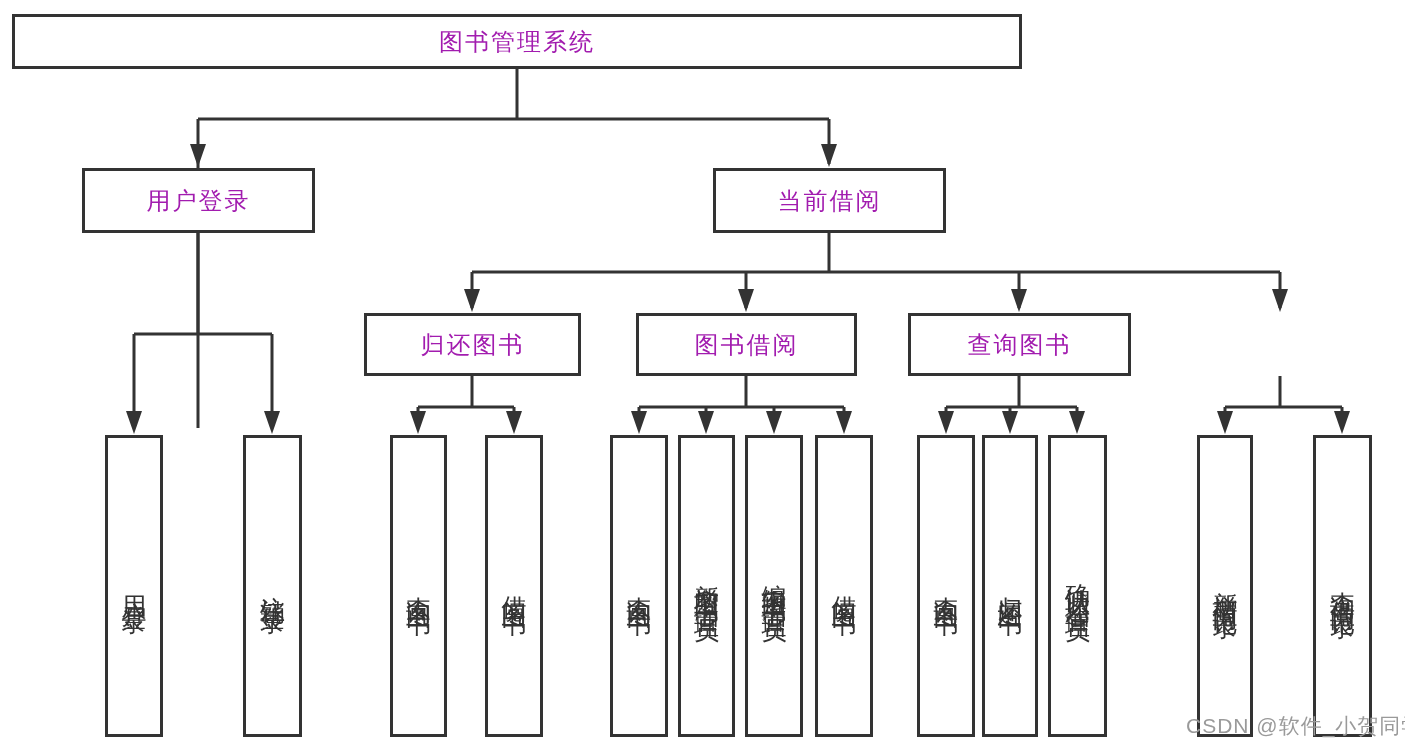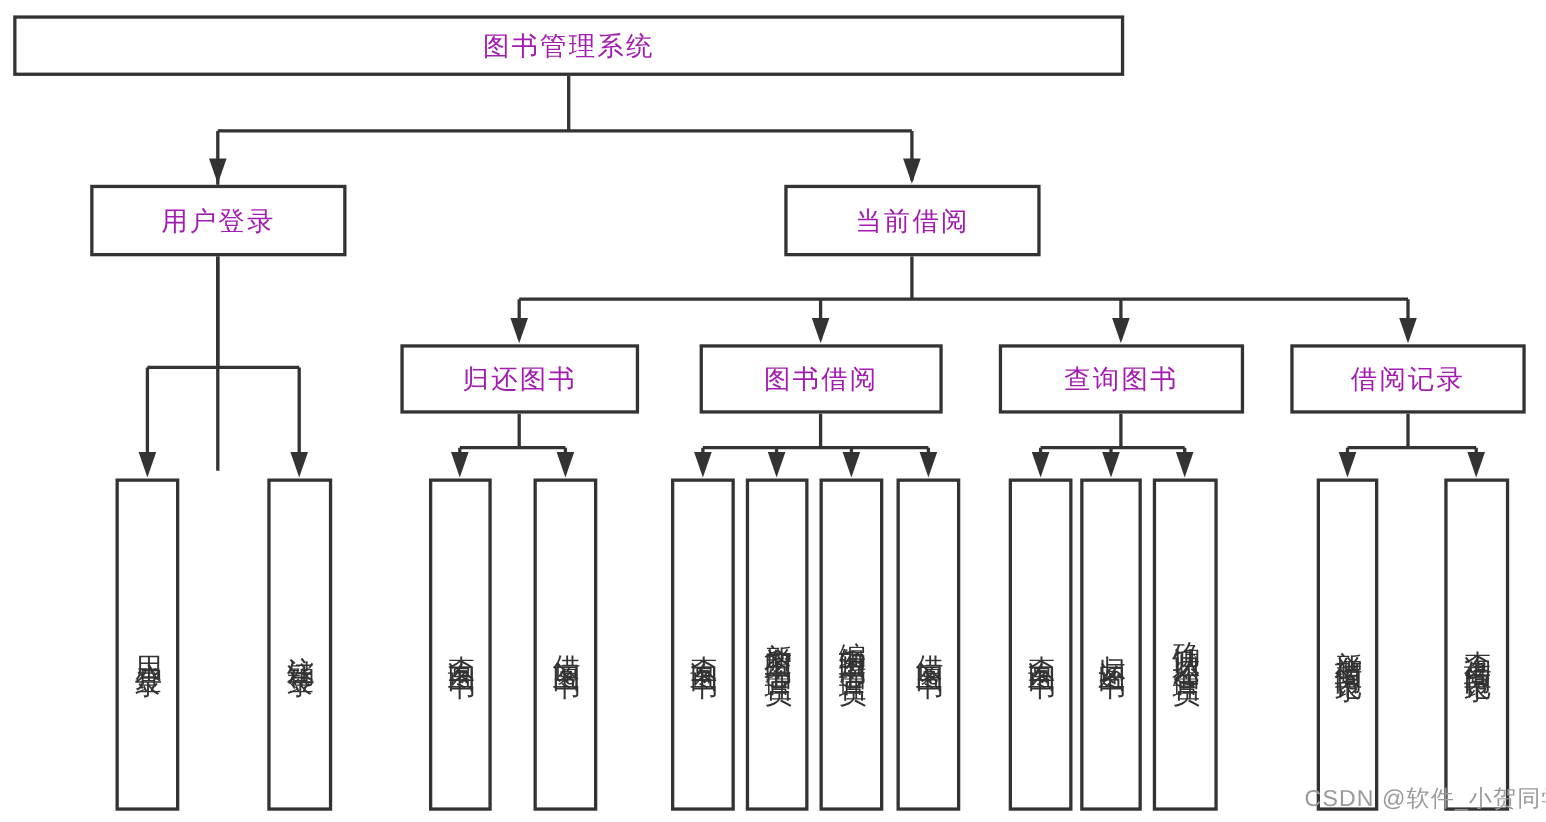--- a/index.html
+++ b/index.html
@@ -111,21 +111,20 @@
   </svg>
 
   <div class="node" style="left:12px; top:14px; width:1010px; height:55px;">图书管理系统</div>
 
   <div class="node" style="left:82px; top:168px; width:233px; height:65px;">用户登录</div>
   <div class="node" style="left:713px; top:168px; width:233px; height:65px;">当前借阅</div>
 
   <div class="node" style="left:364px; top:313px; width:217px; height:63px;">归还图书</div>
   <div class="node" style="left:636px; top:313px; width:221px; height:63px;">图书借阅</div>
   <div class="node" style="left:908px; top:313px; width:223px; height:63px;">查询图书</div>
-  <div class="node" style="left:1173px; top:313px; width:214px; height:63px;">借阅记录</div>
 
   <div class="leaf" style="left:105px; top:435px; width:58px; height:302px;">
     <span>用户登录</span>
   </div>
   <div class="leaf" style="left:243px; top:435px; width:59px; height:302px;">
     <span>注销登录</span>
   </div>
 
   <div class="leaf" style="left:390px; top:435px; width:57px; height:302px;">
     <span>查询图书</span>

